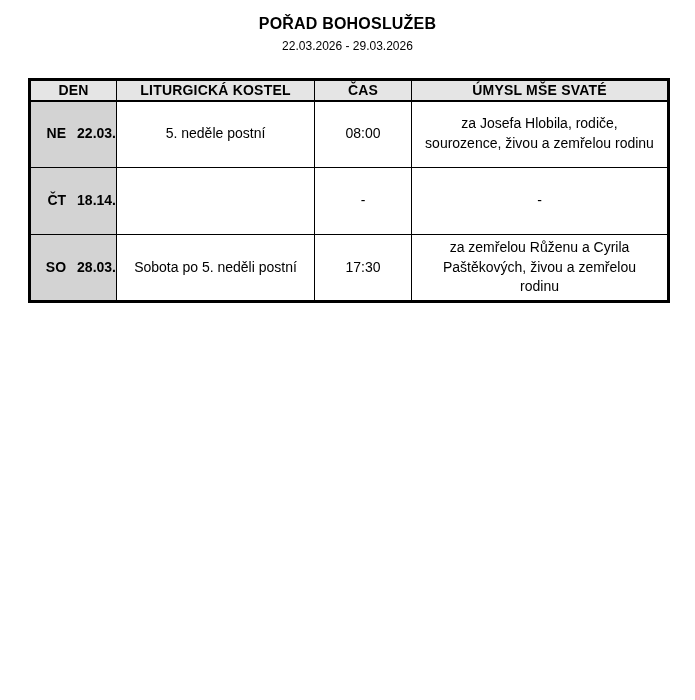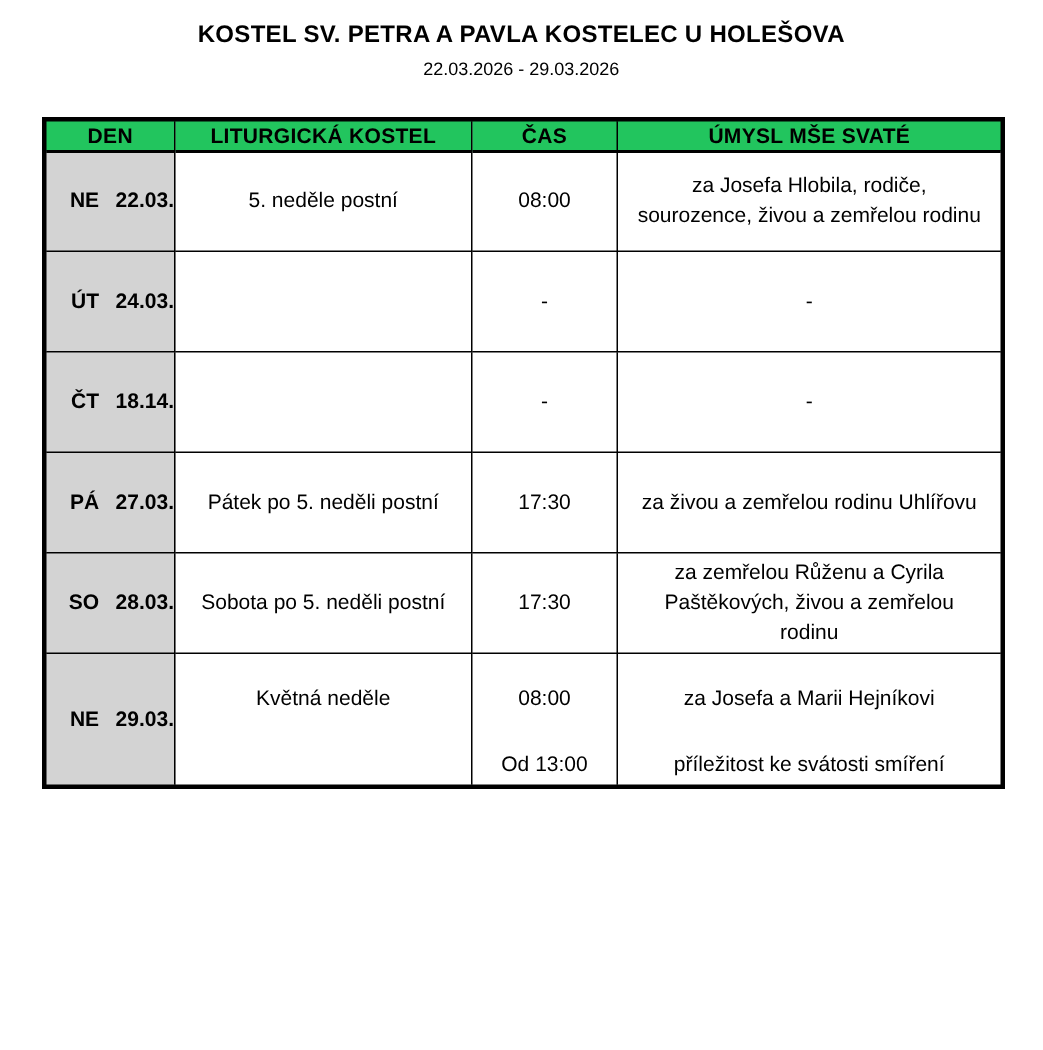--- a/index.html
+++ b/index.html
@@ -36,21 +36,21 @@
   col.c-cele { width: 198px; }
   col.c-time { width: 97px; }
   col.c-int  { width: 257px; }
   th, td {
     border: 1px solid #000000;
     text-align: center;
     vertical-align: middle;
     font-size: 14px;
   }
   thead th {
-    background: #22c55e;
+    background: #e5e5e5;
     border-bottom: 2px solid #000000;
     font-weight: bold;
     height: 21px;
     font-size: 14px;
     letter-spacing: 0.2px;
   }
   tbody td { height: 67px; line-height: 1.42; }
   tr.last-row td { height: 88px; }
   td.day {
     background: #d3d3d3;
@@ -73,21 +73,21 @@
     display: flex;
     align-items: center;
     justify-content: center;
     padding: 0 10px;
   }
 </style>
 </head>
 <body>
 
 <div class="title-block">
-  <div class="title-line">KOSTEL SV. PETRA A PAVLA KOSTELEC U HOLEŠOVA</div>
+  <div class="title-line">POŘAD BOHOSLUŽEB</div>
   <div class="date-range">22.03.2026 - 29.03.2026</div>
 </div>
 
 <table class="schedule">
   <colgroup>
     <col class="c-day">
       <col class="c-cele">
       <col class="c-time">
       <col class="c-int">
   </colgroup>
@@ -100,52 +100,25 @@
     </tr>
   </thead>
   <tbody>
     <tr>
       <td class="day"><span class="dow">NE</span><span>22.03.</span></td>
       <td class="cele">5. neděle postní</td>
       <td class="time">08:00</td>
       <td class="intent">za Josefa Hlobila, rodiče, sourozence, živou a zemřelou rodinu</td>
     </tr>
     <tr>
-      <td class="day"><span class="dow">ÚT</span><span>24.03.</span></td>
-      <td class="cele"></td>
-      <td class="time">-</td>
-      <td class="intent">-</td>
-    </tr>
-    <tr>
       <td class="day"><span class="dow">ČT</span><span>18.14.</span></td>
       <td class="cele"></td>
       <td class="time">-</td>
       <td class="intent">-</td>
-    </tr>
-    <tr>
-      <td class="day"><span class="dow">PÁ</span><span>27.03.</span></td>
-      <td class="cele">Pátek po 5. neděli postní</td>
-      <td class="time">17:30</td>
-      <td class="intent">za živou a zemřelou rodinu Uhlířovu</td>
     </tr>
     <tr>
       <td class="day"><span class="dow">SO</span><span>28.03.</span></td>
       <td class="cele">Sobota po 5. neděli postní</td>
       <td class="time">17:30</td>
       <td class="intent">za zemřelou Růženu a Cyrila Paštěkových, živou a zemřelou rodinu</td>
     </tr>
-    <tr class="last-row">
-      <td class="day"><span class="dow">NE</span><span>29.03.</span></td>
-      <td class="cele split">
-        <div class="entry-top">Květná neděle</div>
-        <div class="entry-bottom"></div>
-      </td>
-      <td class="time split">
-        <div class="entry-top">08:00</div>
-        <div class="entry-bottom">Od 13:00</div>
-      </td>
-      <td class="intent split">
-        <div class="entry-top">za Josefa a Marii Hejníkovi</div>
-        <div class="entry-bottom">příležitost ke svátosti smíření</div>
-      </td>
-    </tr>
   </tbody>
 </table>
 
 </body></html>

